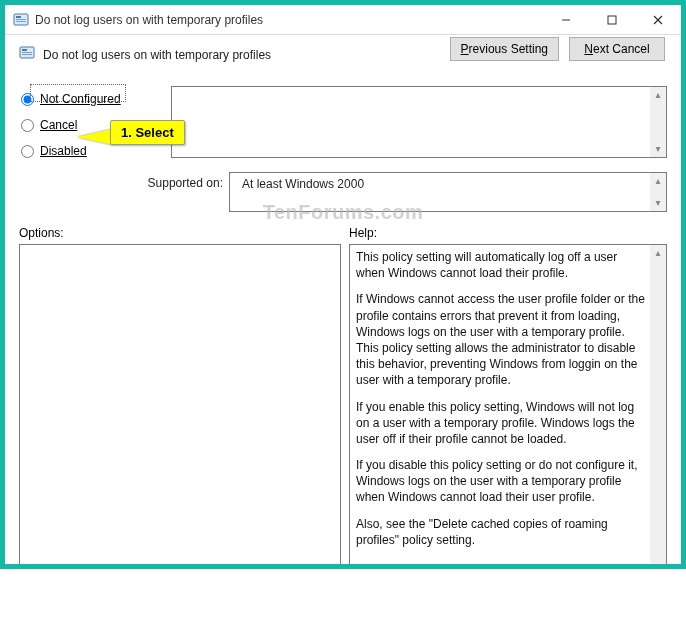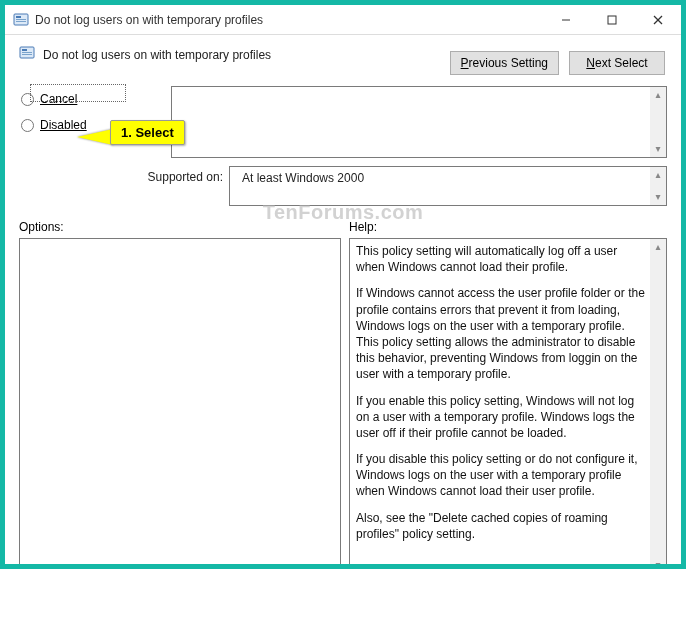--- a/index.html
+++ b/index.html
@@ -6,21 +6,21 @@
   body { margin: 0; background: #fff; }
   .window { width: 686px; height: 569px; border: 5px solid #14b8a6; position: relative; background: #fff; overflow: hidden; }
   .titlebar { height: 30px; background: #fff; display: flex; align-items: center; border-bottom: 1px solid #ddd; }
   .titlebar .icon { width: 16px; height: 16px; margin: 0 6px 0 8px; display:inline-flex;align-items:center;justify-content:center;}
   .titlebar .title { flex: 1; color: #333; font-size: 12px; }
   .winbtns { display: flex; height: 100%; }
   .winbtn { width: 46px; display: flex; align-items: center; justify-content: center; color: #555; cursor: default; }
   .content { padding: 10px 14px 0 14px; position: relative; }
   .header-row { display: flex; align-items: center; gap: 8px; }
   .header-title { font-size: 12px; color: #222; }
-  .nav-buttons { position: absolute; right: 16px; top: 16px; display: flex; gap: 10px; }
+  .nav-buttons { position: absolute; right: 16px; top: 2px; display: flex; gap: 10px; }
   .btn { height: 24px; min-width: 96px; background: #e1e1e1; border: 1px solid #adadad; display:flex; align-items:center; justify-content:center; padding: 0 10px; cursor: default; font-size:12px;}
   .btn .ul { text-decoration: underline; }
   .row2 { display: flex; margin-top: 22px; }
   .radios { width: 150px; }
   .radio { display: flex; align-items: center; gap: 6px; height: 26px; padding-left: 2px; cursor: default; }
   .radio input { margin:0; }
   .radio label { text-decoration: underline; color: #000; }
   .dottedbox { position:absolute; border:1px dotted #666; width:96px; height:18px; left:25px; top:79px; pointer-events:none;}
   .comment-label { width: 60px; color: #222; padding-top:2px;}
   .comment-box { flex:1; margin-left: 2px; }
@@ -102,26 +102,30 @@
           </svg>
       </span>
       <span class="header-title">Do not log users on with temporary profiles</span>
     </div>
 
     <div class="nav-buttons">
       <div class="btn">
           <span><span class="ul">P</span><span>revious Setting</span></span>
         </div>
       <div class="btn">
-          <span><span class="ul">N</span><span>ext Select</span></span>
+          <span><span class="ul">N</span><span>ext Cancel</span></span>
         </div>
     </div>
 
     <div class="row2">
       <div class="radios">
+        <div class="radio">
+          <input type="radio" name="state" checked="" style="">
+          <label>Not Configured</label>
+        </div>
         <div class="radio">
           <input type="radio" name="state" style="">
           <label>Cancel</label>
         </div>
         <div class="radio">
           <input type="radio" name="state" style="">
           <label>Disabled</label>
         </div>
       </div>
       <div class="comment-box">

